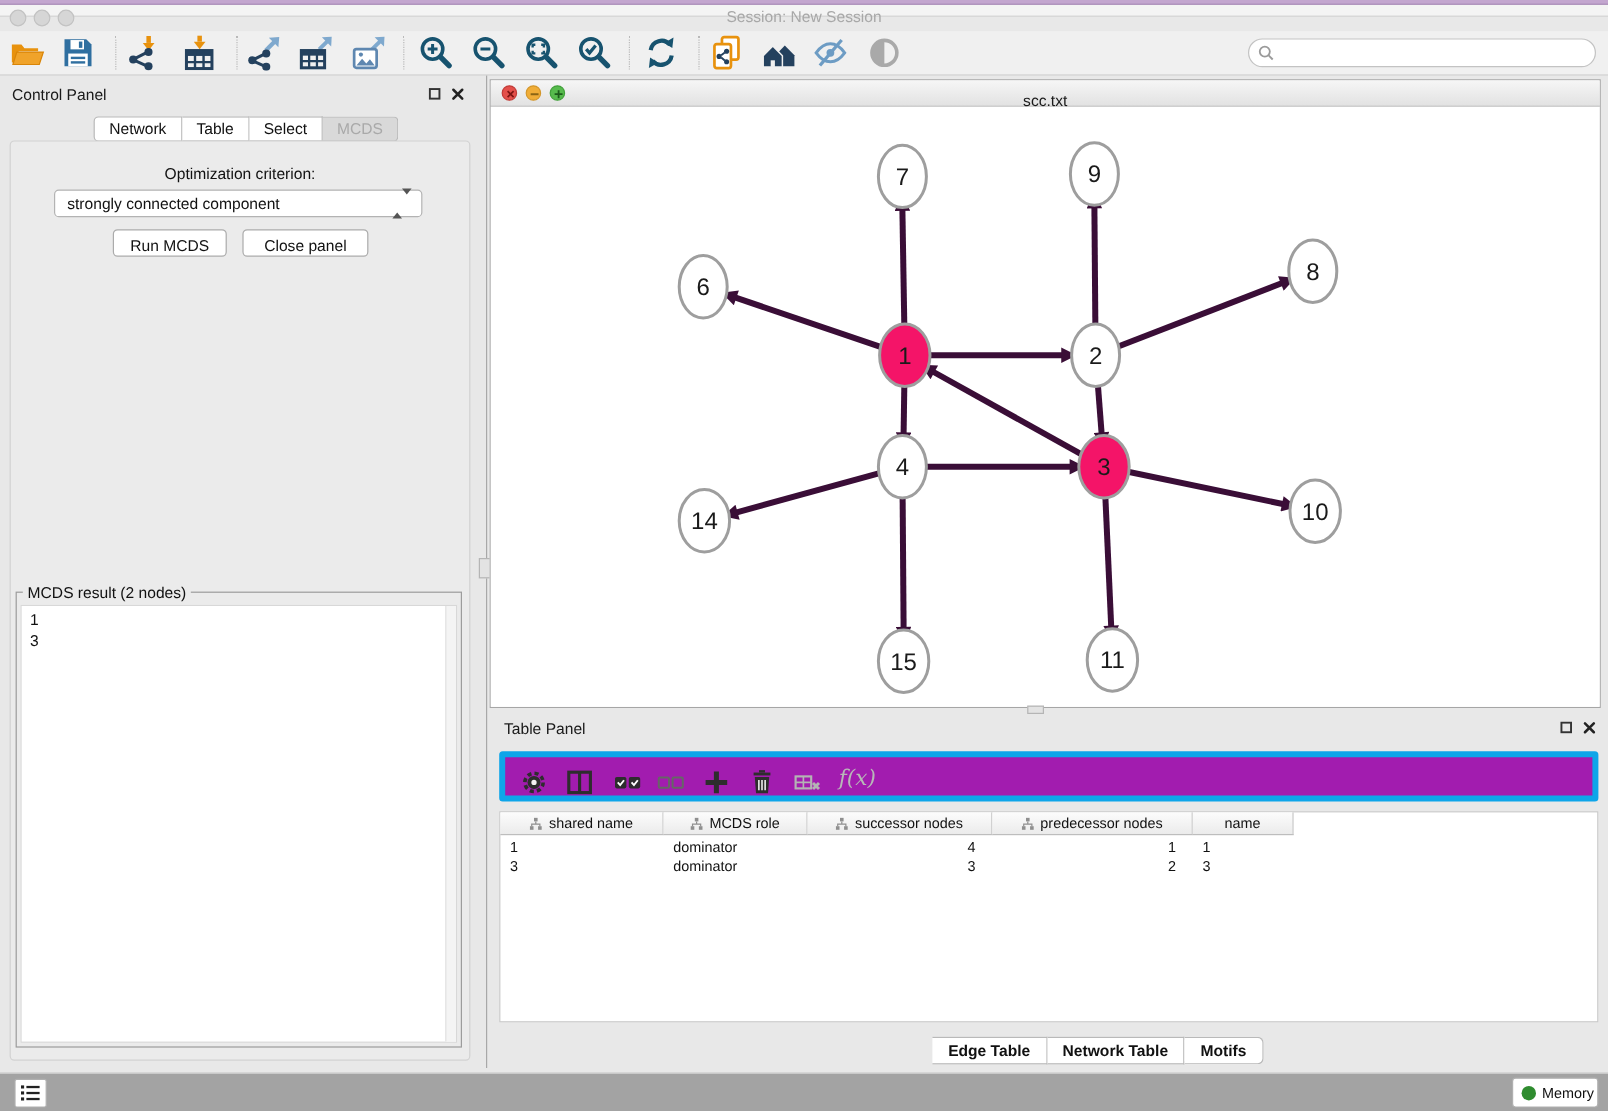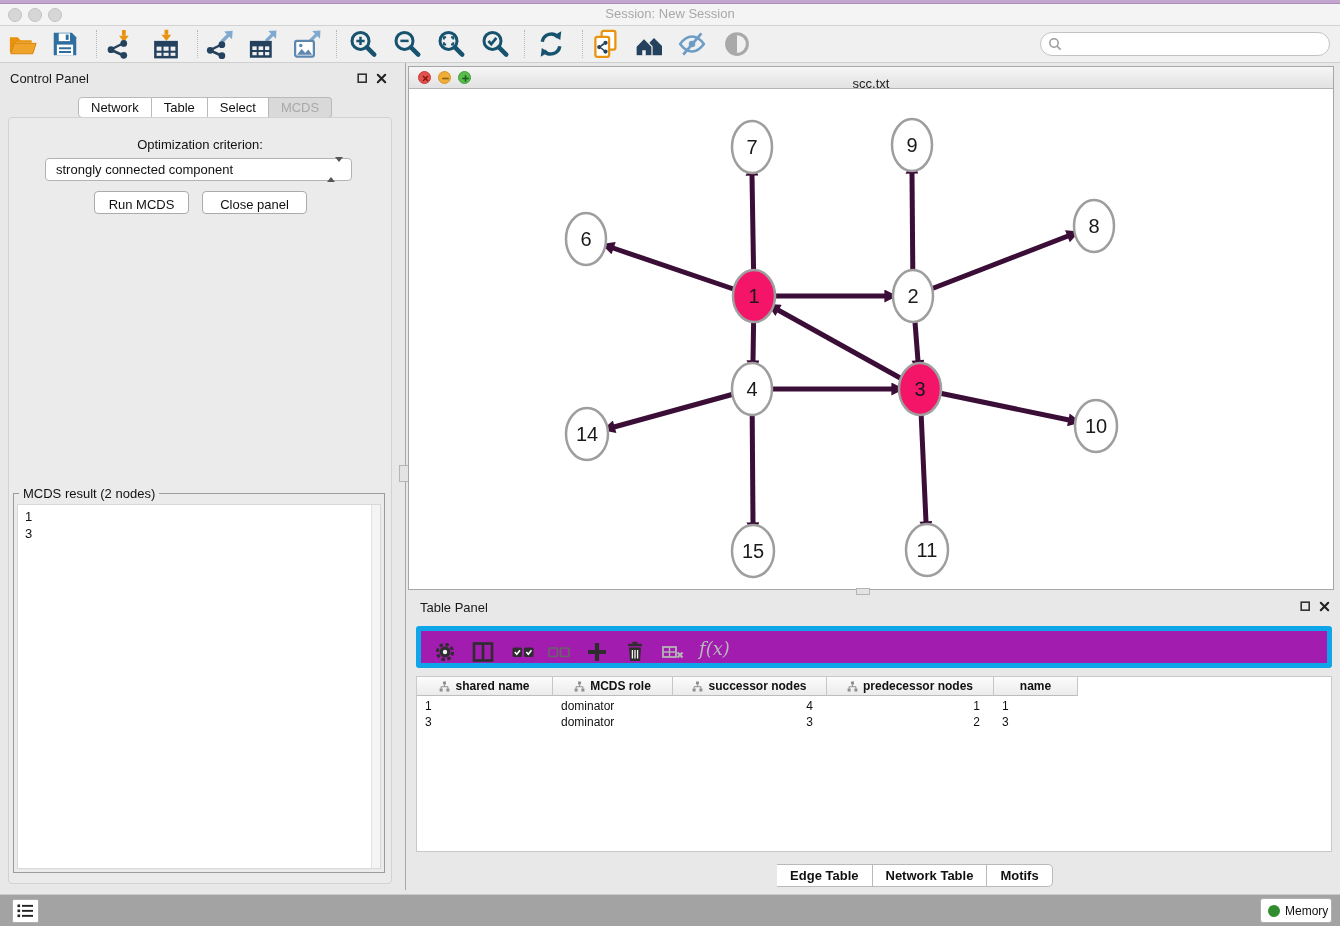--- a/index.html
+++ b/index.html
@@ -1,21 +1,21 @@
 <!DOCTYPE html>
 <html><head>
 <meta charset="utf-8">
 <style>
   * { margin:0; padding:0; box-sizing:border-box; }
   html,body { width:1340px; height:926px; }
   body { font-family:"Liberation Sans", sans-serif; background:#e8e8e8; position:relative; overflow:hidden; }
   .abs { position:absolute; }
 
   
-  #titlebar { left:0; top:0; width:1340px; height:26px; background:#f4f4f4; border-bottom:1px solid #d2d2d2; }
+  #titlebar { left:0; top:0; width:1340px; height:14px; background:#f4f4f4; border-bottom:1px solid #d2d2d2; }
   #titlebar .accent { position:absolute; left:0; top:0; width:100%; height:4px; background:#c3a6cf; border-bottom:1px solid #ab8eb8; }
   .traffic-dot { position:absolute; top:8px; width:14px; height:14px; border-radius:50%; background:#d6d6d6; border:1px solid #c2c2c2; }
   #win-title { position:absolute; left:0; right:0; top:6px; text-align:center; font-size:13px; color:#a8a8a8; }
 
   
   #toolbar { left:0; top:26px; width:1340px; height:37px; background:#f0f0f0; border-bottom:1px solid #cfcfcf; }
   .tbtn { position:absolute; top:3px; width:30px; height:30px; cursor:default; }
   .tbtn svg { width:30px; height:30px; display:block; }
   .tsep { position:absolute; top:4px; width:0; height:28px; border-left:1px dotted #b9b9b9; }
   #search-wrap { position:absolute; left:1040px; top:6px; width:290px; height:24px; }
@@ -57,21 +57,21 @@
   #net-canvas { position:absolute; left:0; top:22px; width:924px; height:500px; background:#fff; }
   #graph-svg text { font-family:"Liberation Sans", sans-serif; font-size:20px; fill:#1a1a1a; }
 
   
   #table-panel-title { left:420px; top:600px; font-size:13px; color:#1a1a1a; }
   #tp-toolbar { left:416px; top:626px; width:916px; height:42px; background:#a21caf; border:5px solid #0ea5e9; border-radius:3px; }
   .tp-ic { position:absolute; top:9px; width:24px; height:24px; }
   .tp-ic svg { width:24px; height:24px; display:block; }
   .fx { position:absolute; top:7px; font-family:"DejaVu Serif", serif; font-style:italic; font-size:18px; color:#b8b8b8; }
   #tp-table { left:416px; top:676px; width:916px; height:176px; background:#fff; border:1px solid #c9c9c9; }
-  #tp-header { position:absolute; left:0; top:0; height:34px; display:flex;font-weight:bold; }
+  #tp-header { position:absolute; left:0; top:0; height:34px; display:flex; }
   .th { height:19px; background:linear-gradient(#fcfcfc,#ebebeb); border-right:1px solid #c6c6c6; border-bottom:1px solid #bdbdbd; display:flex; align-items:center; justify-content:center; gap:5px; font-size:12px; color:#111; }
   .th svg { width:11px; height:11px; flex:none; }
   .trow { position:absolute; left:0; height:16px; display:flex; font-size:12px; color:#111; }
   .td { height:16px; padding-top:1px; }
   .td.l { text-align:left; padding-left:8px; }
   .td.r { text-align:right; padding-right:14px; }
   
   #tp-tabs { left:680px; top:864px; height:23px; display:flex; font-size:13px; font-weight:bold; }
   .tp-tab { border:1px solid #b9b9b9; border-left:none; background:#fff; padding:3px 13px 0; color:#111; }
   .tp-tab:first-child { border-left:1px solid #b9b9b9; border-radius:5px 0 0 5px;margin-top:32px; }

